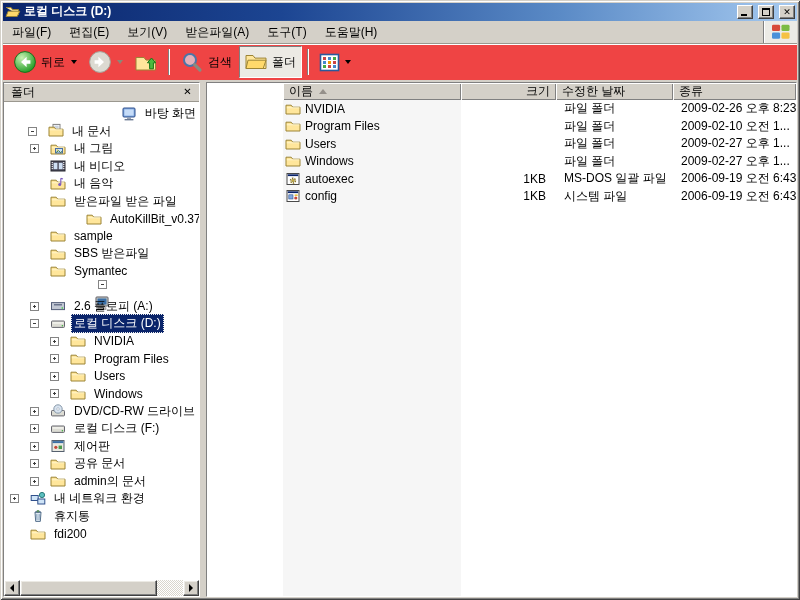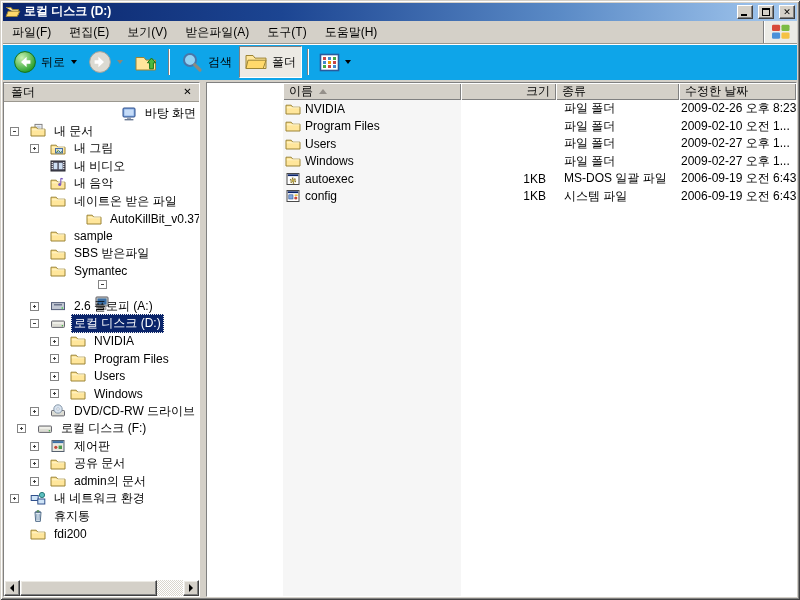--- a/index.html
+++ b/index.html
@@ -29,21 +29,21 @@
 
   
   .menubar { height:22px; flex:0 0 22px; display:flex; align-items:stretch; background:#D4D0C8; }
   .menu-item { display:flex; align-items:center; padding:0 9px; cursor:default; }
   .menu-logo { margin-left:auto; width:34px; display:flex; align-items:center; justify-content:center;
     background:#ECEBE6; border-left:1px solid #808080; box-shadow: inset 1px 0 0 #fff; }
   .menu-logo svg { width:20px; height:18px; }
 
   
   .toolbar { height:37px; flex:0 0 37px; display:flex; align-items:center; gap:1px; padding:0 5px;
-    background:#0ea5e9; border-top:1px solid #9B988F; box-shadow: inset 0 1px 0 #FFFFFF; }
+    background:#ef4444; border-top:1px solid #9B988F; box-shadow: inset 0 1px 0 #FFFFFF; }
   .tb-btn { display:flex; align-items:center; gap:4px; padding:3px 4px; border:1px solid transparent; }
   .tb-btn svg { display:block; }
   .tb-label { padding-right:1px; }
   .tb-drop { width:0; height:0; border-left:3px solid transparent; border-right:3px solid transparent;
     border-top:4px solid #000; margin-left:1px; }
   .tb-drop.dis { border-top-color:#8B8878; }
   .tb-btn.pressed { background:#ECEAE4; border:1px solid; border-color:#808080 #FFFFFF #FFFFFF #808080; }
   .tb-sep { width:2px; height:26px; margin:0 4px;
     background:linear-gradient(90deg,#808080 50%,#FFFFFF 50%); }
   .i24 { width:24px; height:24px; }
@@ -236,21 +236,21 @@
       <div class="tree" id="tree">
           <div class="tree-row" style="padding-left: 6px; justify-content: flex-end;">
             <span class="tree-ico"><svg viewBox="0 0 16 16">
                 <rect x="2" y="2" width="12" height="9" rx="1" fill="#7FA7E0" stroke="#30508C"></rect>
                 <rect x="3.4" y="3.4" width="9.2" height="6.2" fill="#C6DCF8"></rect>
                 <rect x="6" y="11.3" width="4" height="1.6" fill="#8E9BB0"></rect>
                 <rect x="3.6" y="13" width="8.8" height="1.4" fill="#6B7A94"></rect>
               </svg></span>
             <span class="tree-label">바탕 화면</span>
           </div>
-          <div class="tree-row" style="padding-left: 6px;">
+          <div class="tree-row" style="padding-left: 24px;">
             <span class="eb">
               <i class="h"></i>
             </span>
             <span style="width: 6px; flex: 0 0 6px;"></span>
             <span class="tree-ico"><svg viewBox="0 0 16 16">
                 <rect x="5" y="1.4" width="7" height="8" fill="#fff" stroke="#808080"></rect>
                 <path d="M6.3 3.2h4.4M6.3 4.8h4.4M6.3 6.4h4.4" stroke="#9FB0C8" stroke-width=".8"></path>
                 <path d="M1 4.2h5.2l1.6 2H15V13H1z" fill="#FFE69B" stroke="#9C8435"></path>
                 <path d="M1.8 6.8h12.6" stroke="#FFF6CE"></path>
               </svg></span>
@@ -299,21 +299,21 @@
                 <circle cx="9.7" cy="8.5" r="1.5" fill="#7B5AC0"></circle>
               </svg></span>
             <span class="tree-label">내 음악</span>
           </div>
           <div class="tree-row" style="padding-left: 26px;">
             <span class="eb-slot" style="flex-basis: 20px; width: 20px;"></span>
             <span class="tree-ico"><svg viewBox="0 0 16 16">
                 <path d="M1 4.2h5.2l1.6 2H15V13H1z" fill="#FFE69B" stroke="#9C8435"></path>
                 <path d="M1.8 6.8h12.6" stroke="#FFF6CE"></path>
               </svg></span>
-            <span class="tree-label">네이트온 받은 파일</span>
+            <span class="tree-label">받은파일 받은 파일</span>
           </div>
           <div class="tree-row" style="padding-left: 26px; margin-left: 36px;">
             <span class="eb-slot" style="flex-basis: 20px; width: 20px;"></span>
             <span class="tree-ico"><svg viewBox="0 0 16 16">
                 <path d="M1 4.2h5.2l1.6 2H15V13H1z" fill="#FFE69B" stroke="#9C8435"></path>
                 <path d="M1.8 6.8h12.6" stroke="#FFF6CE"></path>
               </svg></span>
             <span class="tree-label">AutoKillBit_v0.37</span>
           </div>
           <div class="tree-row" style="padding-left: 26px;">
@@ -432,21 +432,21 @@
               <i class="v"></i>
             </span>
             <span style="width: 6px; flex: 0 0 6px;"></span>
             <span class="tree-ico"><svg viewBox="0 0 16 16">
                 <rect x="1.5" y="7.5" width="13" height="5.4" rx=".8" fill="#DCDCD4" stroke="#66666E"></rect>
                 <circle cx="8" cy="6" r="4.2" fill="#D9E4F0" stroke="#8899AA"></circle>
                 <circle cx="8" cy="6" r="1.3" fill="#fff" stroke="#8899AA" stroke-width=".5"></circle>
               </svg></span>
             <span class="tree-label">DVD/CD-RW 드라이브 (E:)</span>
           </div>
-          <div class="tree-row" style="padding-left: 13px;">
+          <div class="tree-row" style="padding-left: 26px;">
             <span class="eb">
               <i class="h"></i>
               <i class="v"></i>
             </span>
             <span style="width: 6px; flex: 0 0 6px;"></span>
             <span class="tree-ico"><svg viewBox="0 0 16 16">
                 <rect x="1.5" y="5" width="13" height="6.4" rx=".8" fill="#DCDCD4" stroke="#66666E"></rect>
                 <rect x="2.6" y="6" width="10.8" height="1.8" fill="#F0F0EA"></rect>
                 <circle cx="12.4" cy="9.7" r=".8" fill="#3FAE3F"></circle>
               </svg></span>
@@ -537,25 +537,25 @@
 
     <div class="pane file-pane">
       <div class="list-header" id="list-header">
           <div class="col-h" style="width: 178px; flex: 0 0 178px;">
             <span>이름</span>
             <span class="sort-asc"></span>
           </div>
           <div class="col-h r" style="width: 95px; flex: 0 0 95px;">
             <span>크기</span>
           </div>
+          <div class="col-h" style="width: 117px; flex: 0 0 117px;">
+            <span>수정한 날짜</span>
+          </div>
           <div class="col-h" style="width: 123px; flex: 0 0 123px;">
             <span>종류</span>
-          </div>
-          <div class="col-h" style="width: 117px; flex: 0 0 117px;">
-            <span>수정한 날짜</span>
           </div>
           <div class="col-filler"></div>
         </div>
       <div class="list-body">
         <div class="sorted-band"></div>
         <div id="file-rows">
             <div class="file-row">
               <div class="fc fc-name">
                 <span class="fico"><svg viewBox="0 0 16 16">
                     <path d="M1 4.2h5.2l1.6 2H15V13H1z" fill="#FFE69B" stroke="#9C8435"></path>

